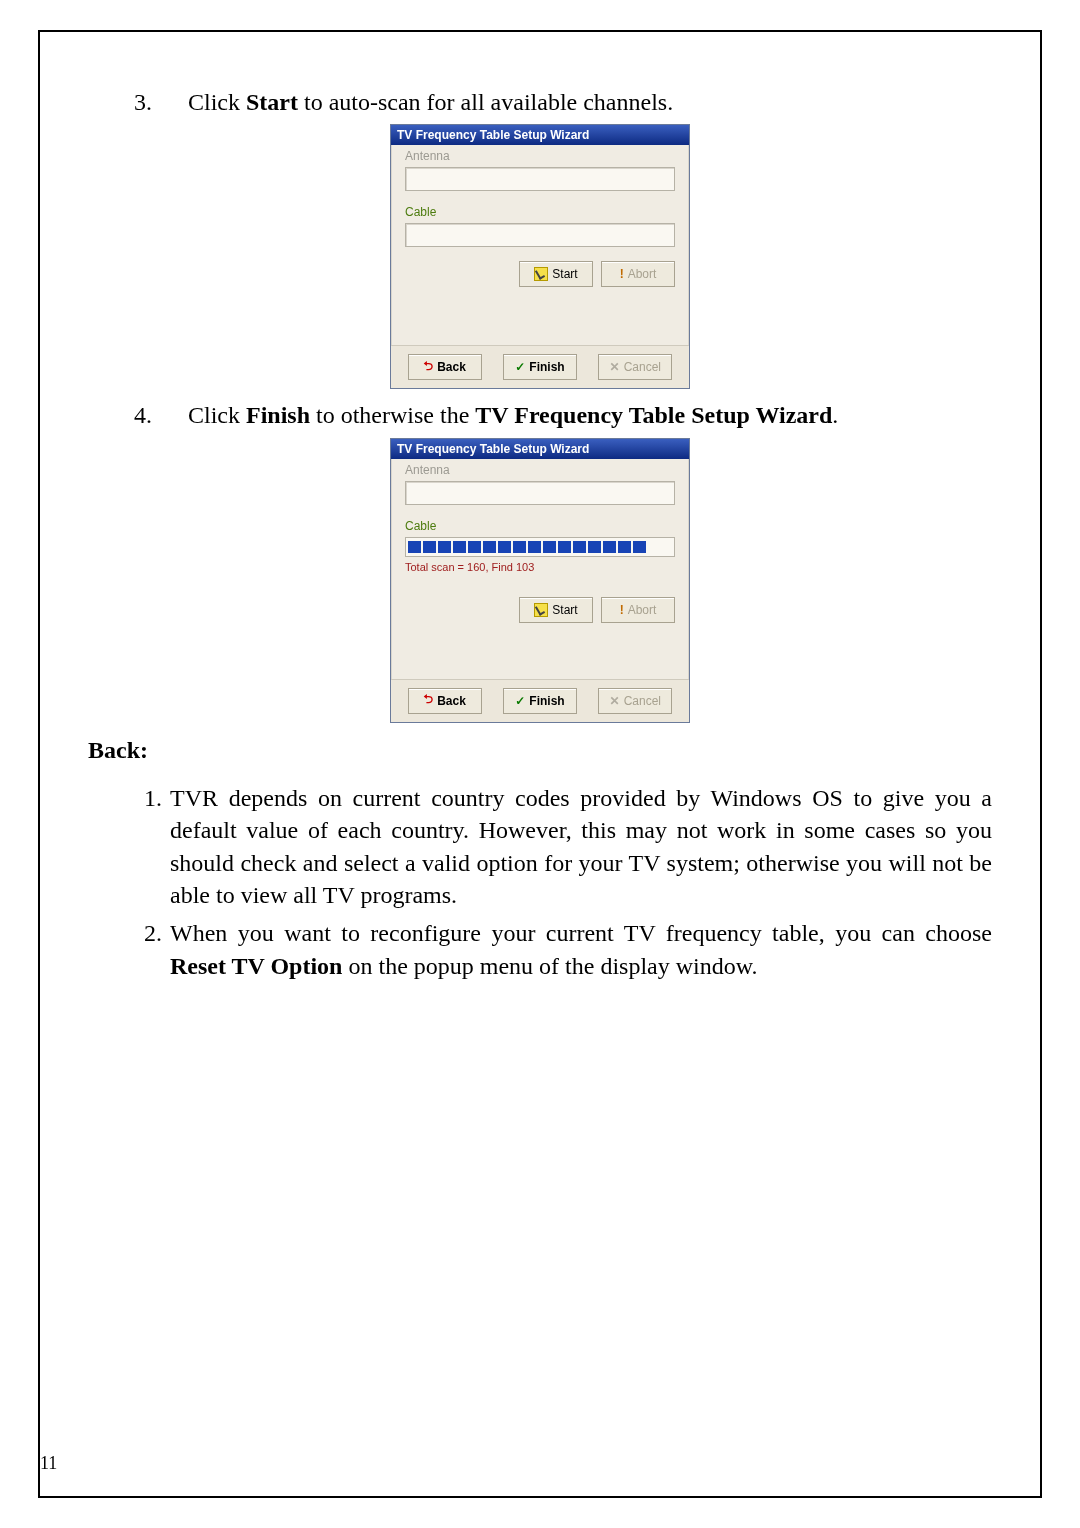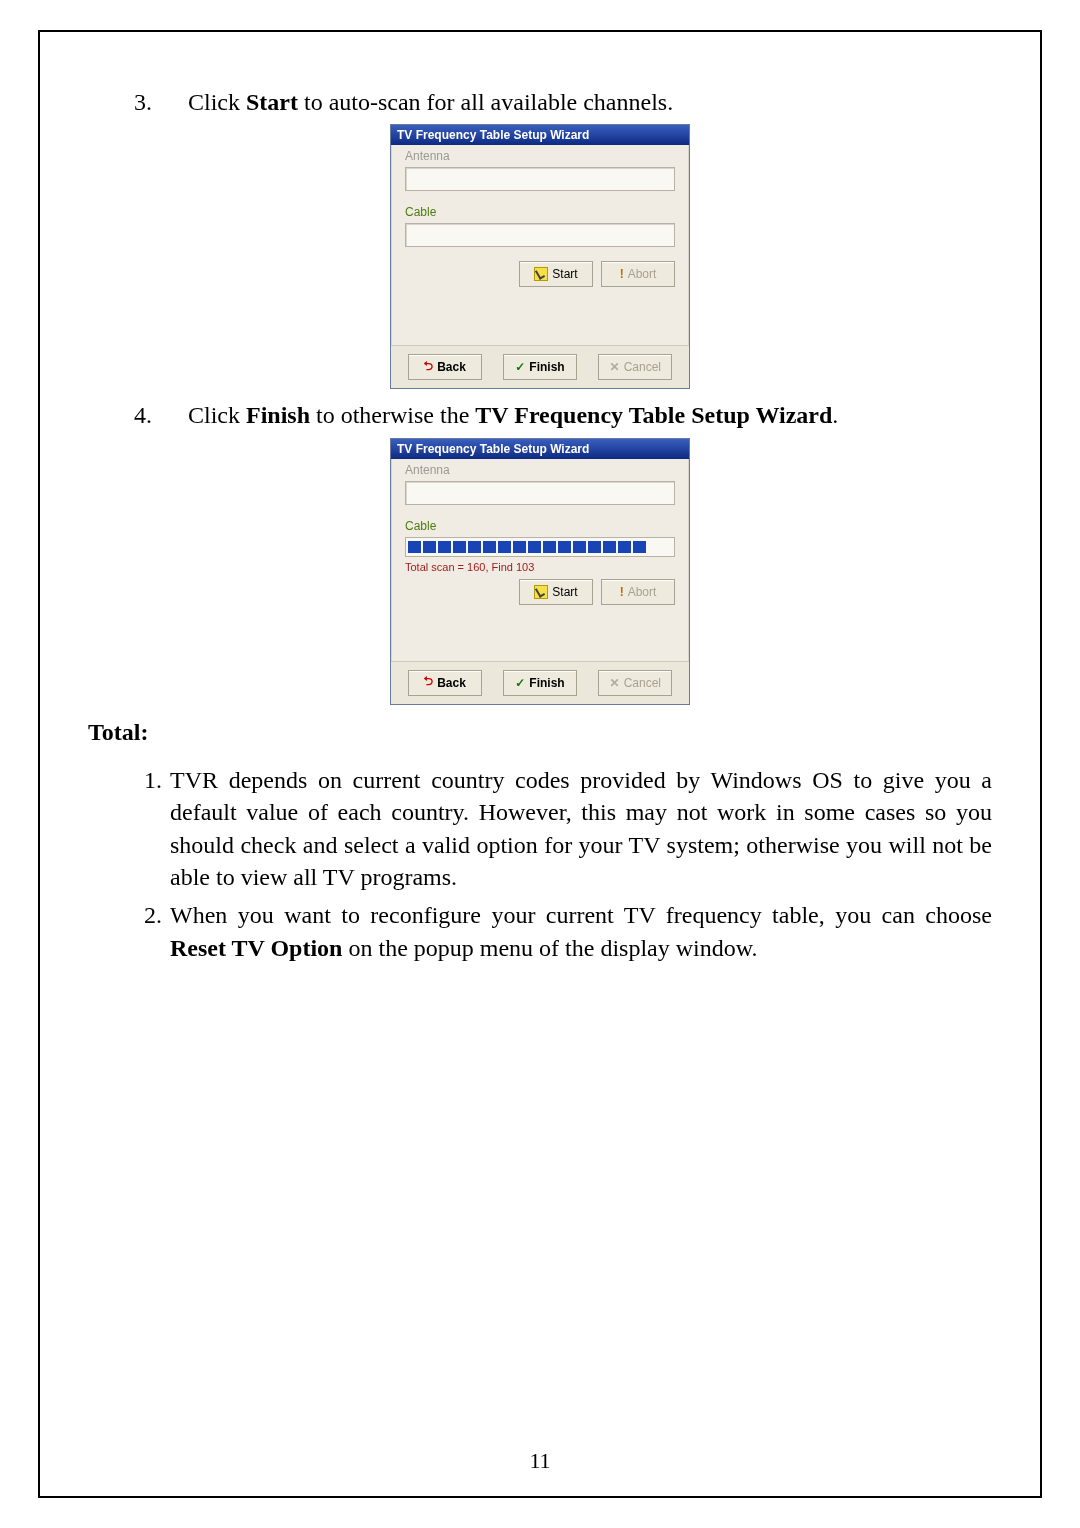--- a/index.html
+++ b/index.html
@@ -49,21 +49,21 @@
     box-shadow:inset 1px 1px 0 #d9d5cc;
   }
   .wizard .progress{
     height:18px;border:1px solid #b6b2a6;background:#faf8f2;
     margin:4px 0 4px 0;
     display:flex;align-items:center;padding:0 2px;gap:2px;
   }
   .wizard .progress .blk{
     width:13px;height:12px;background:#1844b5;
   }
-  .wizard .scan-status{color:#a02020;font-size:11px;margin-bottom:6px;}
+  .wizard .scan-status{color:#a02020;font-size:11px;margin-bottom:24px;}
   .wizard .btn-row{display:flex;justify-content:flex-end;gap:8px;margin:2px 0 26px 0;}
   .wizard .btn-row.tall{margin-bottom:50px;}
   .wizard .bottom-row{
     display:flex;justify-content:space-around;
     border-top:1px solid #cfcabd;padding:8px 6px 8px 6px;background:#ece7db;
   }
   .wbtn{
     min-width:72px;height:24px;
     border:1px solid #a8a290;
     background:#eeeadd;
@@ -81,22 +81,22 @@
   .ico-x{color:#b0aca0;font-weight:bold;}
   .note-hdr{font-size:24px;font-weight:bold;margin:14px 0 18px 0;font-family:"Times New Roman",serif;}
   .note-list{font-size:24px;line-height:1.35;padding-left:46px;}
   .note-list .item{display:flex;margin-bottom:6px;}
   .note-list .num{width:28px;flex:none;text-align:right;margin-right:8px;}
   .note-list .txt{flex:1;text-align:justify;}
   .note-list .txt b{font-weight:bold;}
   .page-num{
     position:absolute;
     left:0;right:0;bottom:22px;
-    text-align:center;
-    font-size:22px;
+    text-align:left;
+    font-size:18px;
     font-family:"Times New Roman",serif;
     margin-top:32px;
   }
   .indent{padding-left:30px;}
 </style>
 </head>
 <body>
 
 <div class="page">
   <div class="frame">
@@ -198,21 +198,21 @@
             <b>Finish</b>
           </div>
           <div class="wbtn disabled">
             <span class="ico ico-x">✕</span>
             <span>Cancel</span>
           </div>
         </div>
       </div>
     </div>
 
-    <div class="note-hdr">Total:</div>
+    <div class="note-hdr">Back:</div>
     <div class="note-list">
       <div class="item">
         <div class="num">1.</div>
         <div class="txt">TVR depends on current country codes provided by Windows OS to give you a default value of each country. However, this may not work in some cases so you should check and select a valid option for your TV system; otherwise you will not be able to view all TV programs.</div>
       </div>
       <div class="item">
         <div class="num">2.</div>
         <div class="txt">
           <span>When you want to reconfigure your current TV frequency table, you can choose </span><b>Reset TV Option</b><span> on the popup menu of the display window.</span>
         </div>

